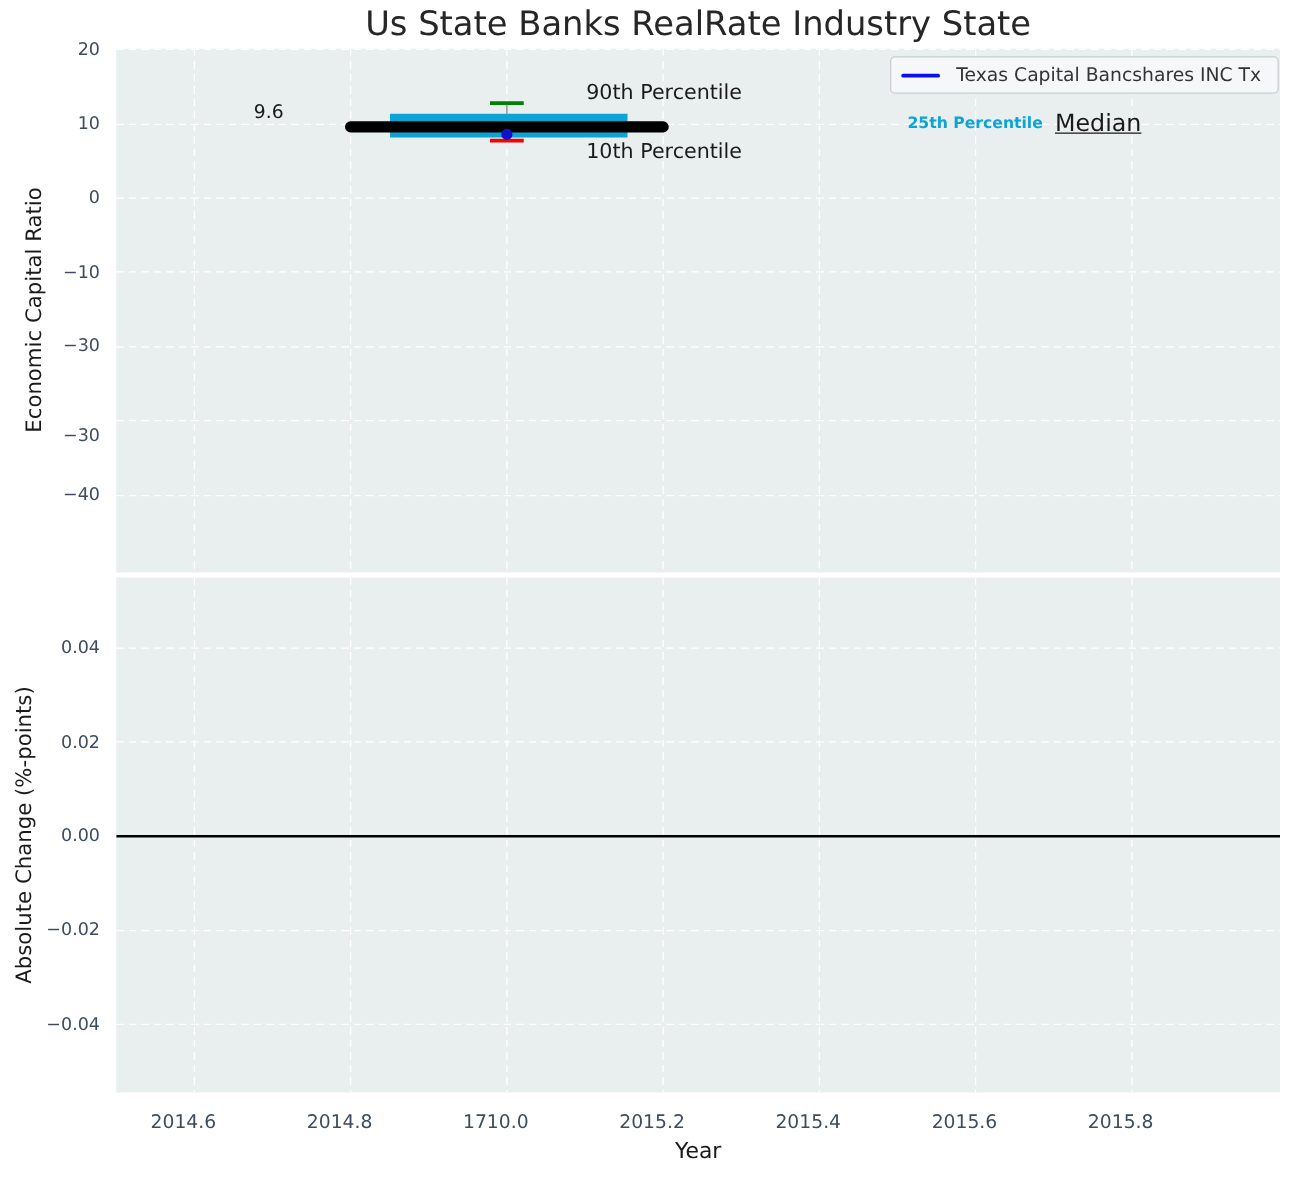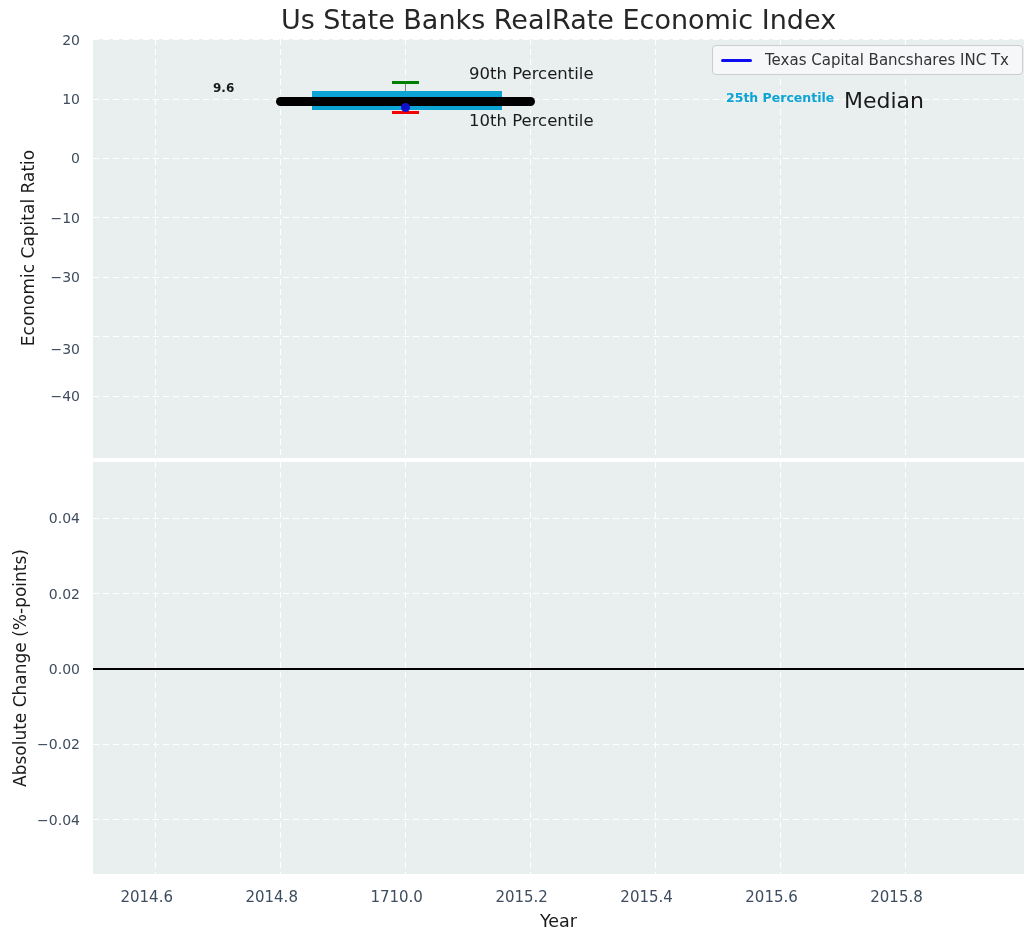--- a/index.html
+++ b/index.html
@@ -32,21 +32,21 @@
             background:#f5f7f8; border:1px solid #c9ced1; border-radius:4px;
             display:flex; align-items:center; box-sizing:border-box; padding:0 8px; }
   #legend-line { width:31px; height:3px; border-radius:1.5px; flex:0 0 auto; }
   #legend-text { margin-left:13px; font-size:15px; color:#333333; white-space:nowrap; }
   .zero-line { position:absolute; left:0; right:0; height:2px; background:#000000; }
 </style>
 </head>
 <body>
 
 <div id="figure">
-  <div id="chart-title">Us State Banks RealRate Economic Index</div>
+  <div id="chart-title">Us State Banks RealRate Industry State</div>
 
   <div id="panel-top" class="panel">
       <div class="grid-v" style="left: 61.9832px;"></div>
       <div class="grid-v" style="left: 186.95px;"></div>
       <div class="grid-v" style="left: 311.916px;"></div>
       <div class="grid-v" style="left: 436.883px;"></div>
       <div class="grid-v" style="left: 561.849px;"></div>
       <div class="grid-v" style="left: 686.815px;"></div>
       <div class="grid-v" style="left: 811.782px;"></div>
       <div class="grid-h" style="top: 0.0943262px;"></div>
@@ -98,18 +98,18 @@
     <div class="ytick" style="top: 149.46px;">0</div>
     <div class="ytick" style="top: 208.892px;">−10</div>
     <div class="ytick" style="top: 268.325px;">−30</div>
     <div class="ytick" style="top: 340px;">−30</div>
     <div class="ytick" style="top: 387.19px;">−40</div>
     <div class="ytick" style="top: 509.165px;">0.04</div>
     <div class="ytick" style="top: 584.554px;">0.02</div>
     <div class="ytick" style="top: 659.942px;">0.00</div>
     <div class="ytick" style="top: 735.331px;">−0.02</div>
     <div class="ytick" style="top: 810.72px;">−0.04</div>
-    <div class="annot" style="left: 213px; top: 81px; font-size: 12px; font-weight: bold; color: rgb(26, 26, 26);">9.6</div>
+    <div class="annot" style="left: 203px; top: 81px; font-size: 15px; font-weight: normal; color: rgb(26, 26, 26);">9.6</div>
     <div class="annot" style="left: 469px; top: 64px; font-size: 16.5px; font-weight: normal; color: rgb(26, 26, 26);">90th Percentile</div>
     <div class="annot" style="left: 469px; top: 111px; font-size: 16.5px; font-weight: normal; color: rgb(26, 26, 26);">10th Percentile</div>
     <div class="annot" style="left: 726px; top: 91px; font-size: 12.5px; font-weight: bold; color: rgb(12, 164, 212);">25th Percentile</div>
-    <div class="annot" style="left: 844px; top: 88px; font-size: 22px; font-weight: normal; color: rgb(26, 26, 26);">Median</div>
+    <div class="annot" style="left: 844px; top: 88px; font-size: 19px; font-weight: normal; color: rgb(26, 26, 26); text-decoration: underline;">Median</div>
   </div>
 
 </body></html>

